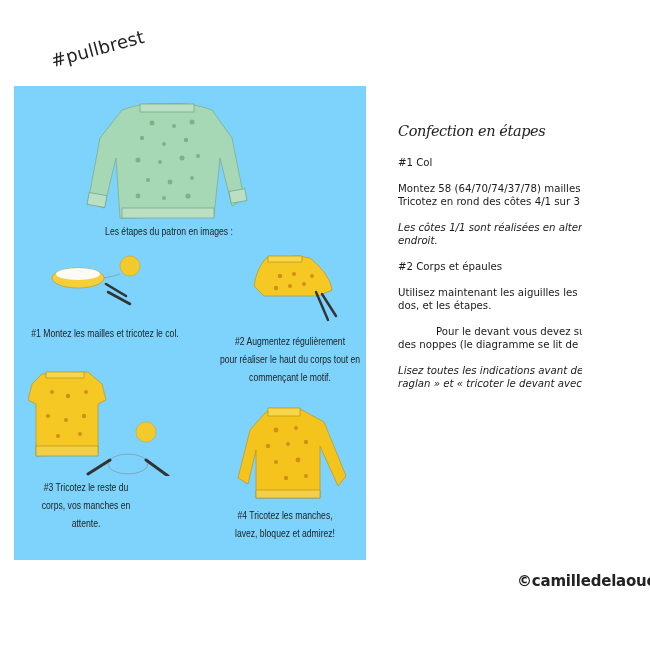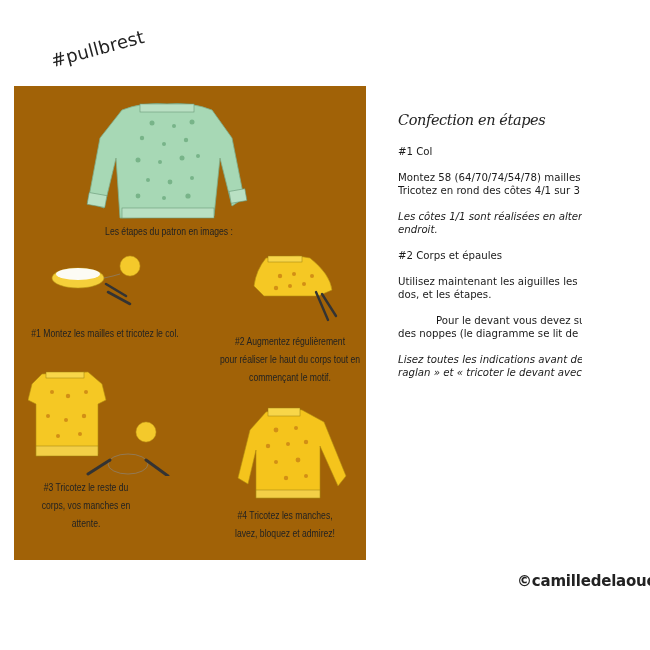--- a/index.html
+++ b/index.html
@@ -1,21 +1,21 @@
 <!DOCTYPE html>
 <html><head>
 <meta charset="utf-8">
 <style>
   html, body { margin:0; padding:0; }
   body { width:650px; height:650px; background:#ffffff; position:relative; overflow:hidden; font-family:"DejaVu Sans", sans-serif; color:#1a1a1a; }
   .hashtag { position:absolute; left:54px; top:50px; font-family:"DejaVu Sans", sans-serif; font-size:18px; color:#222; transform:rotate(-15deg); transform-origin:left bottom; letter-spacing:0.2px; }
-  .panel { position:absolute; left:14px; top:86px; width:352px; height:474px; background:#a16207;text-decoration:underline; }
+  .panel { position:absolute; left:14px; top:86px; width:352px; height:474px; background:#7dd3fc;text-decoration:underline; }
   .caption { position:absolute; font-family:"Liberation Sans", sans-serif; font-size:10.5px; color:#222; text-align:center; line-height:18px; transform:scaleX(0.82); transform-origin:center top; }
   .illus { position:absolute; }
-  .right-col { position:absolute; left:398px; top:109px; width:184px; overflow:hidden; font-size:10.2px; line-height:13px; white-space:nowrap; }
+  .right-col { position:absolute; left:398px; top:120px; width:184px; overflow:hidden; font-size:10.2px; line-height:13px; white-space:nowrap; }
   .section-title { font-family:"DejaVu Serif", serif; font-style:italic; font-size:14.5px; letter-spacing:-0.4px; margin:0 0 14px 0; color:#222; height:22px; line-height:22px; }
   .p { margin:0; }
   .gap { height:13px; }
   .italic { font-style:italic; }
   .indent { padding-left:38px; }
   .copyright { position:absolute; left:517px; top:572px; font-size:15px; font-weight:bold; color:#222; letter-spacing:-0.2px; }
 </style>
 </head>
 <body>
 
@@ -127,21 +127,21 @@
   <div class="caption" style="left:196px;top:420px;width:150px">
     <div>#4 Tricotez les manches,</div>
     <div>lavez, bloquez et admirez!</div>
   </div>
 </div>
 
 <div class="right-col">
   <div class="section-title">Confection en étapes</div>
   <p class="p">#1 Col</p>
   <div class="gap"></div>
-  <p class="p">Montez 58 (64/70/74/54/78) mailles</p>
+  <p class="p">Montez 58 (64/70/74/37/78) mailles</p>
   <p class="p">Tricotez en rond des côtes 4/1 sur 3</p>
   <div class="gap"></div>
   <p class="p italic"> Les côtes 1/1 sont réalisées en alternance</p>
   <p class="p italic">endroit.</p>
   <div class="gap"></div>
   <p class="p">#2 Corps et épaules</p>
   <div class="gap"></div>
   <p class="p">Utilisez maintenant les aiguilles les</p>
   <p class="p">dos, et les étapes.</p>
   <div class="gap"></div>

